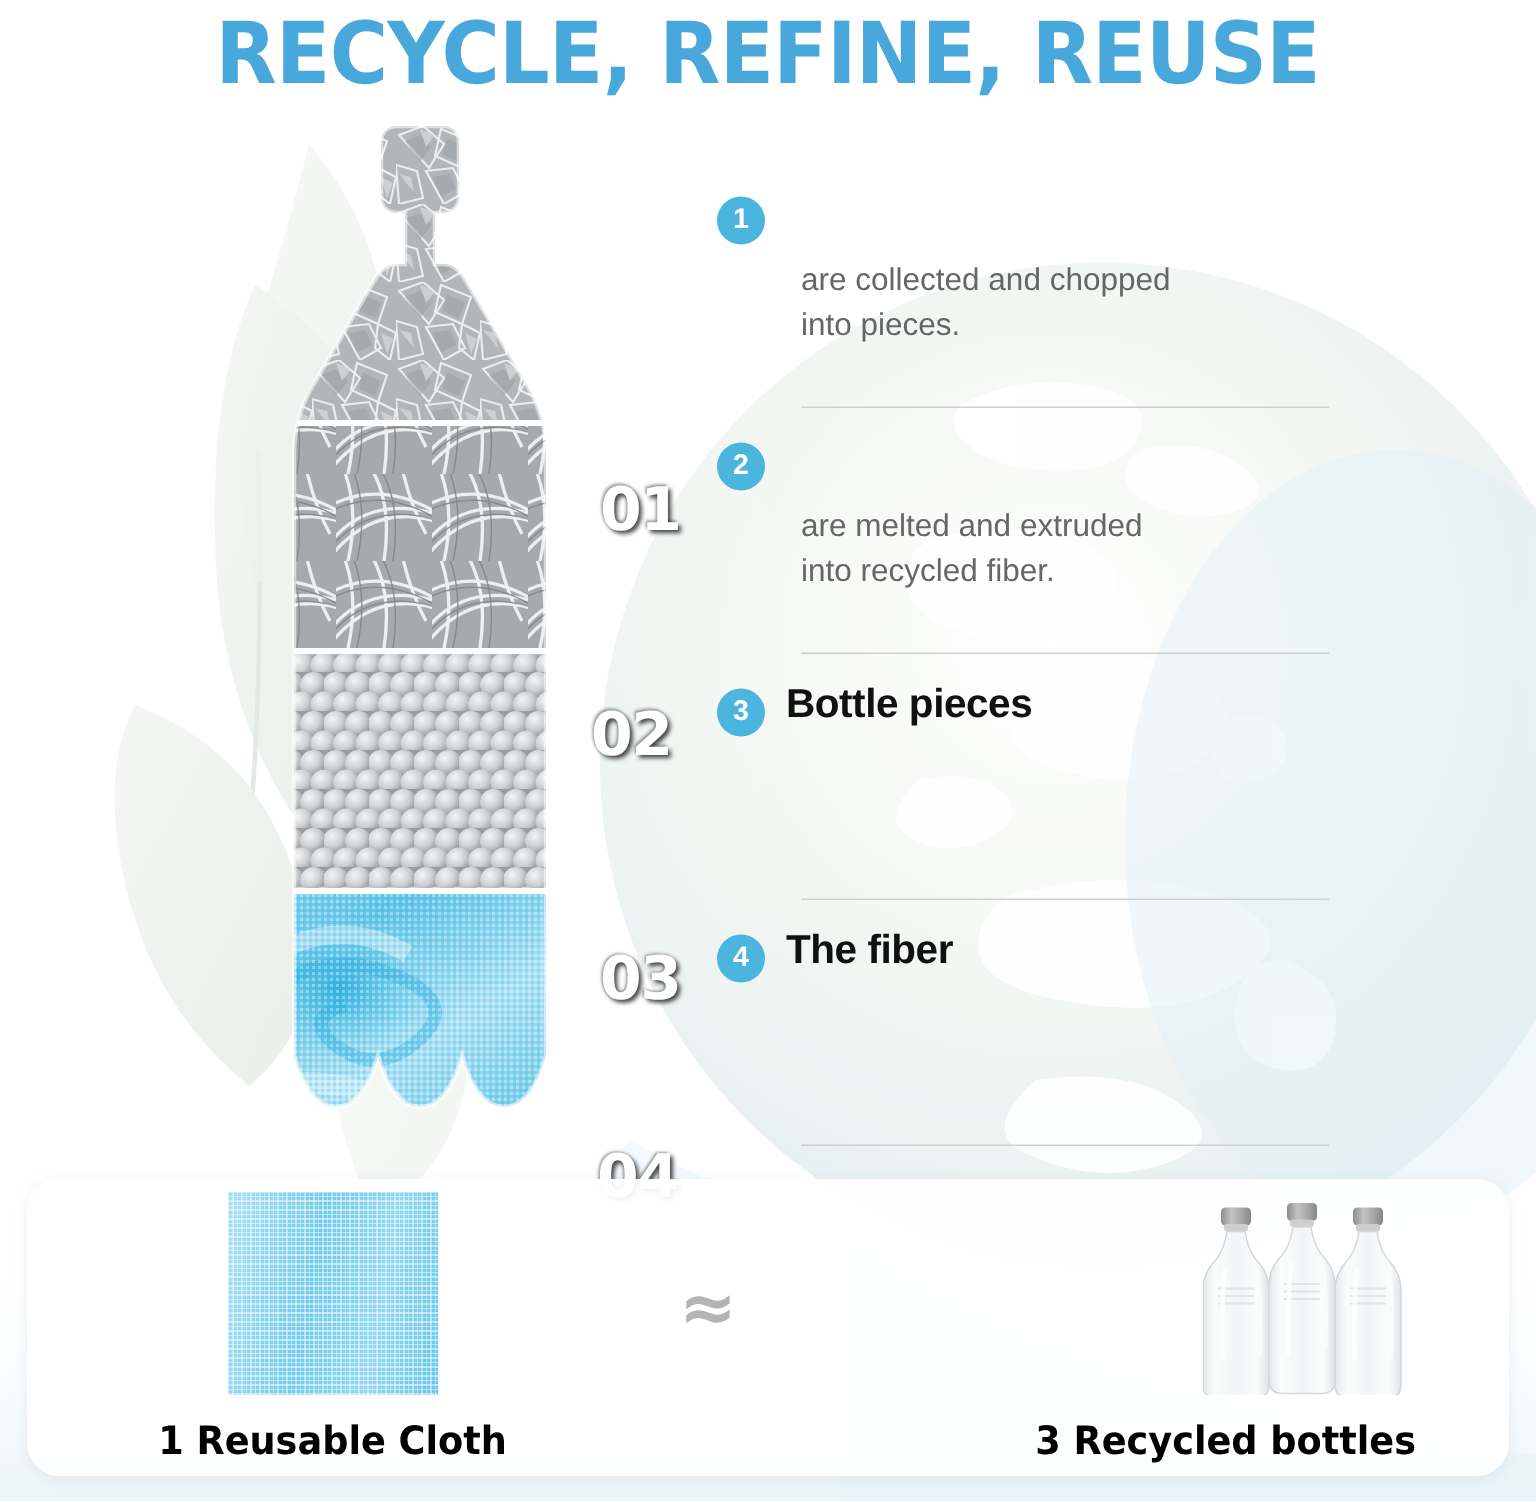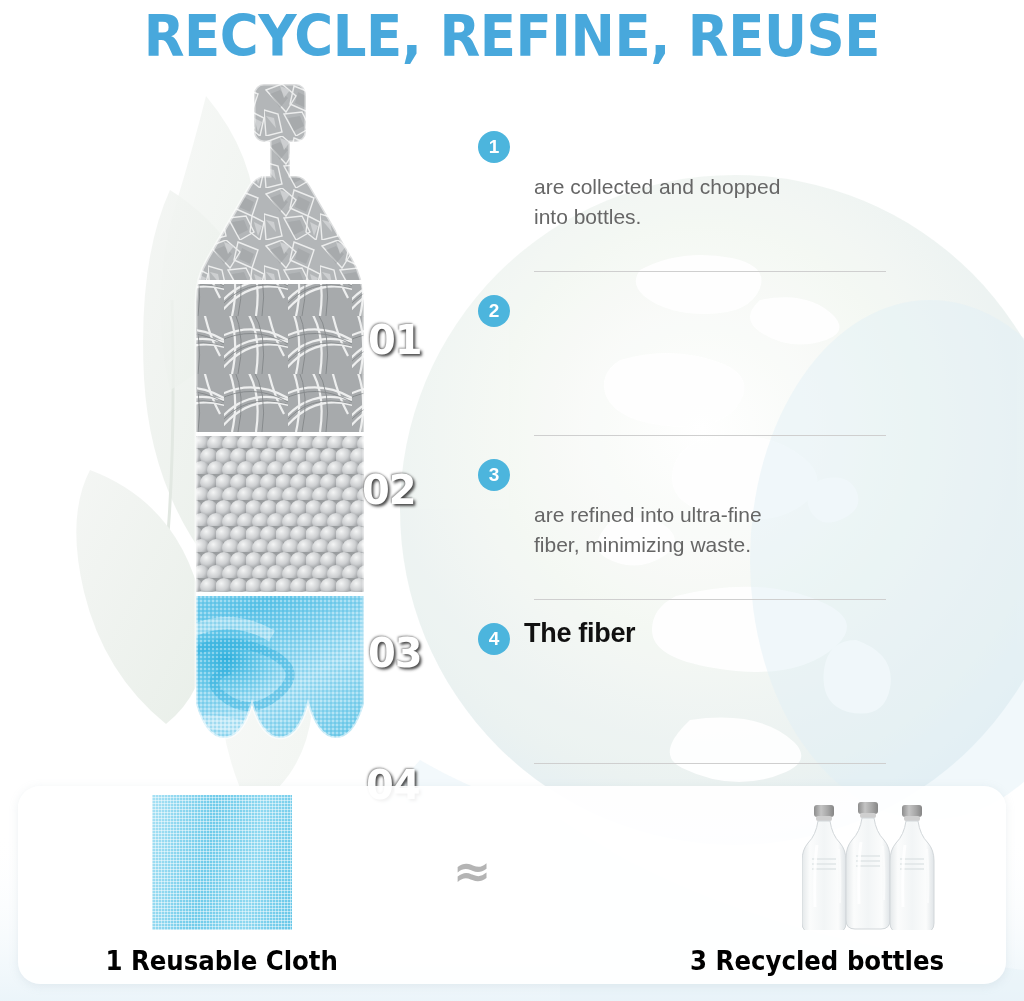--- a/index.html
+++ b/index.html
@@ -35,21 +35,21 @@
   #bottle-figure {
     position:absolute; left:96px; top:84px; width:320px; height:700px; z-index:4;
   }
   #bottle-figure svg { display:block; }
 
   .seg-num {
     position:absolute;
     font-family:"DejaVu Sans", sans-serif;
     font-weight:bold; font-size:40px; color:#ffffff;
     text-shadow:2px 2px 3px rgba(40,40,40,.85), -1px -1px 2px rgba(60,60,60,.5);
-    z-index:6; letter-spacing:-1px;
+    z-index:6; letter-spacing:-1px;margin-left:32px;
   }
   #seg-num-01 { left:272px; top:233px; }
   #seg-num-02 { left:266px; top:383px; }
   #seg-num-03 { left:272px; top:546px; }
   #seg-num-04 { left:270px; top:678px; }
 
   
   #steps { position:absolute; left:478px; top:126px; width:430px; z-index:5; }
   .step { position:relative; height:164px; }
   .step-head { display:flex; align-items:flex-start; gap:14px; }
@@ -291,37 +291,38 @@
   <div class="seg-num" id="seg-num-04">04</div>
 </div>
 
 <div id="steps">
 
   <div class="step">
     <div class="step-head">
       <div class="step-badge">1</div>
     </div>
     <div class="step-body">are collected and chopped
-into bottles.</div>
+into pieces.</div>
     <div class="step-rule"></div>
   </div>
 
   <div class="step">
     <div class="step-head">
       <div class="step-badge">2</div>
     </div>
+    <div class="step-body">are melted and extruded
+into recycled fiber.</div>
     <div class="step-rule"></div>
   </div>
 
   <div class="step">
     <div class="step-head">
       <div class="step-badge">3</div>
-    </div>
-    <div class="step-body">are refined into ultra-fine
-fiber, minimizing waste.</div>
+      <div class="step-title">Bottle pieces</div>
+    </div>
     <div class="step-rule"></div>
   </div>
 
   <div class="step">
     <div class="step-head">
       <div class="step-badge">4</div>
       <div class="step-title">The fiber</div>
     </div>
     <div class="step-rule"></div>
   </div>

